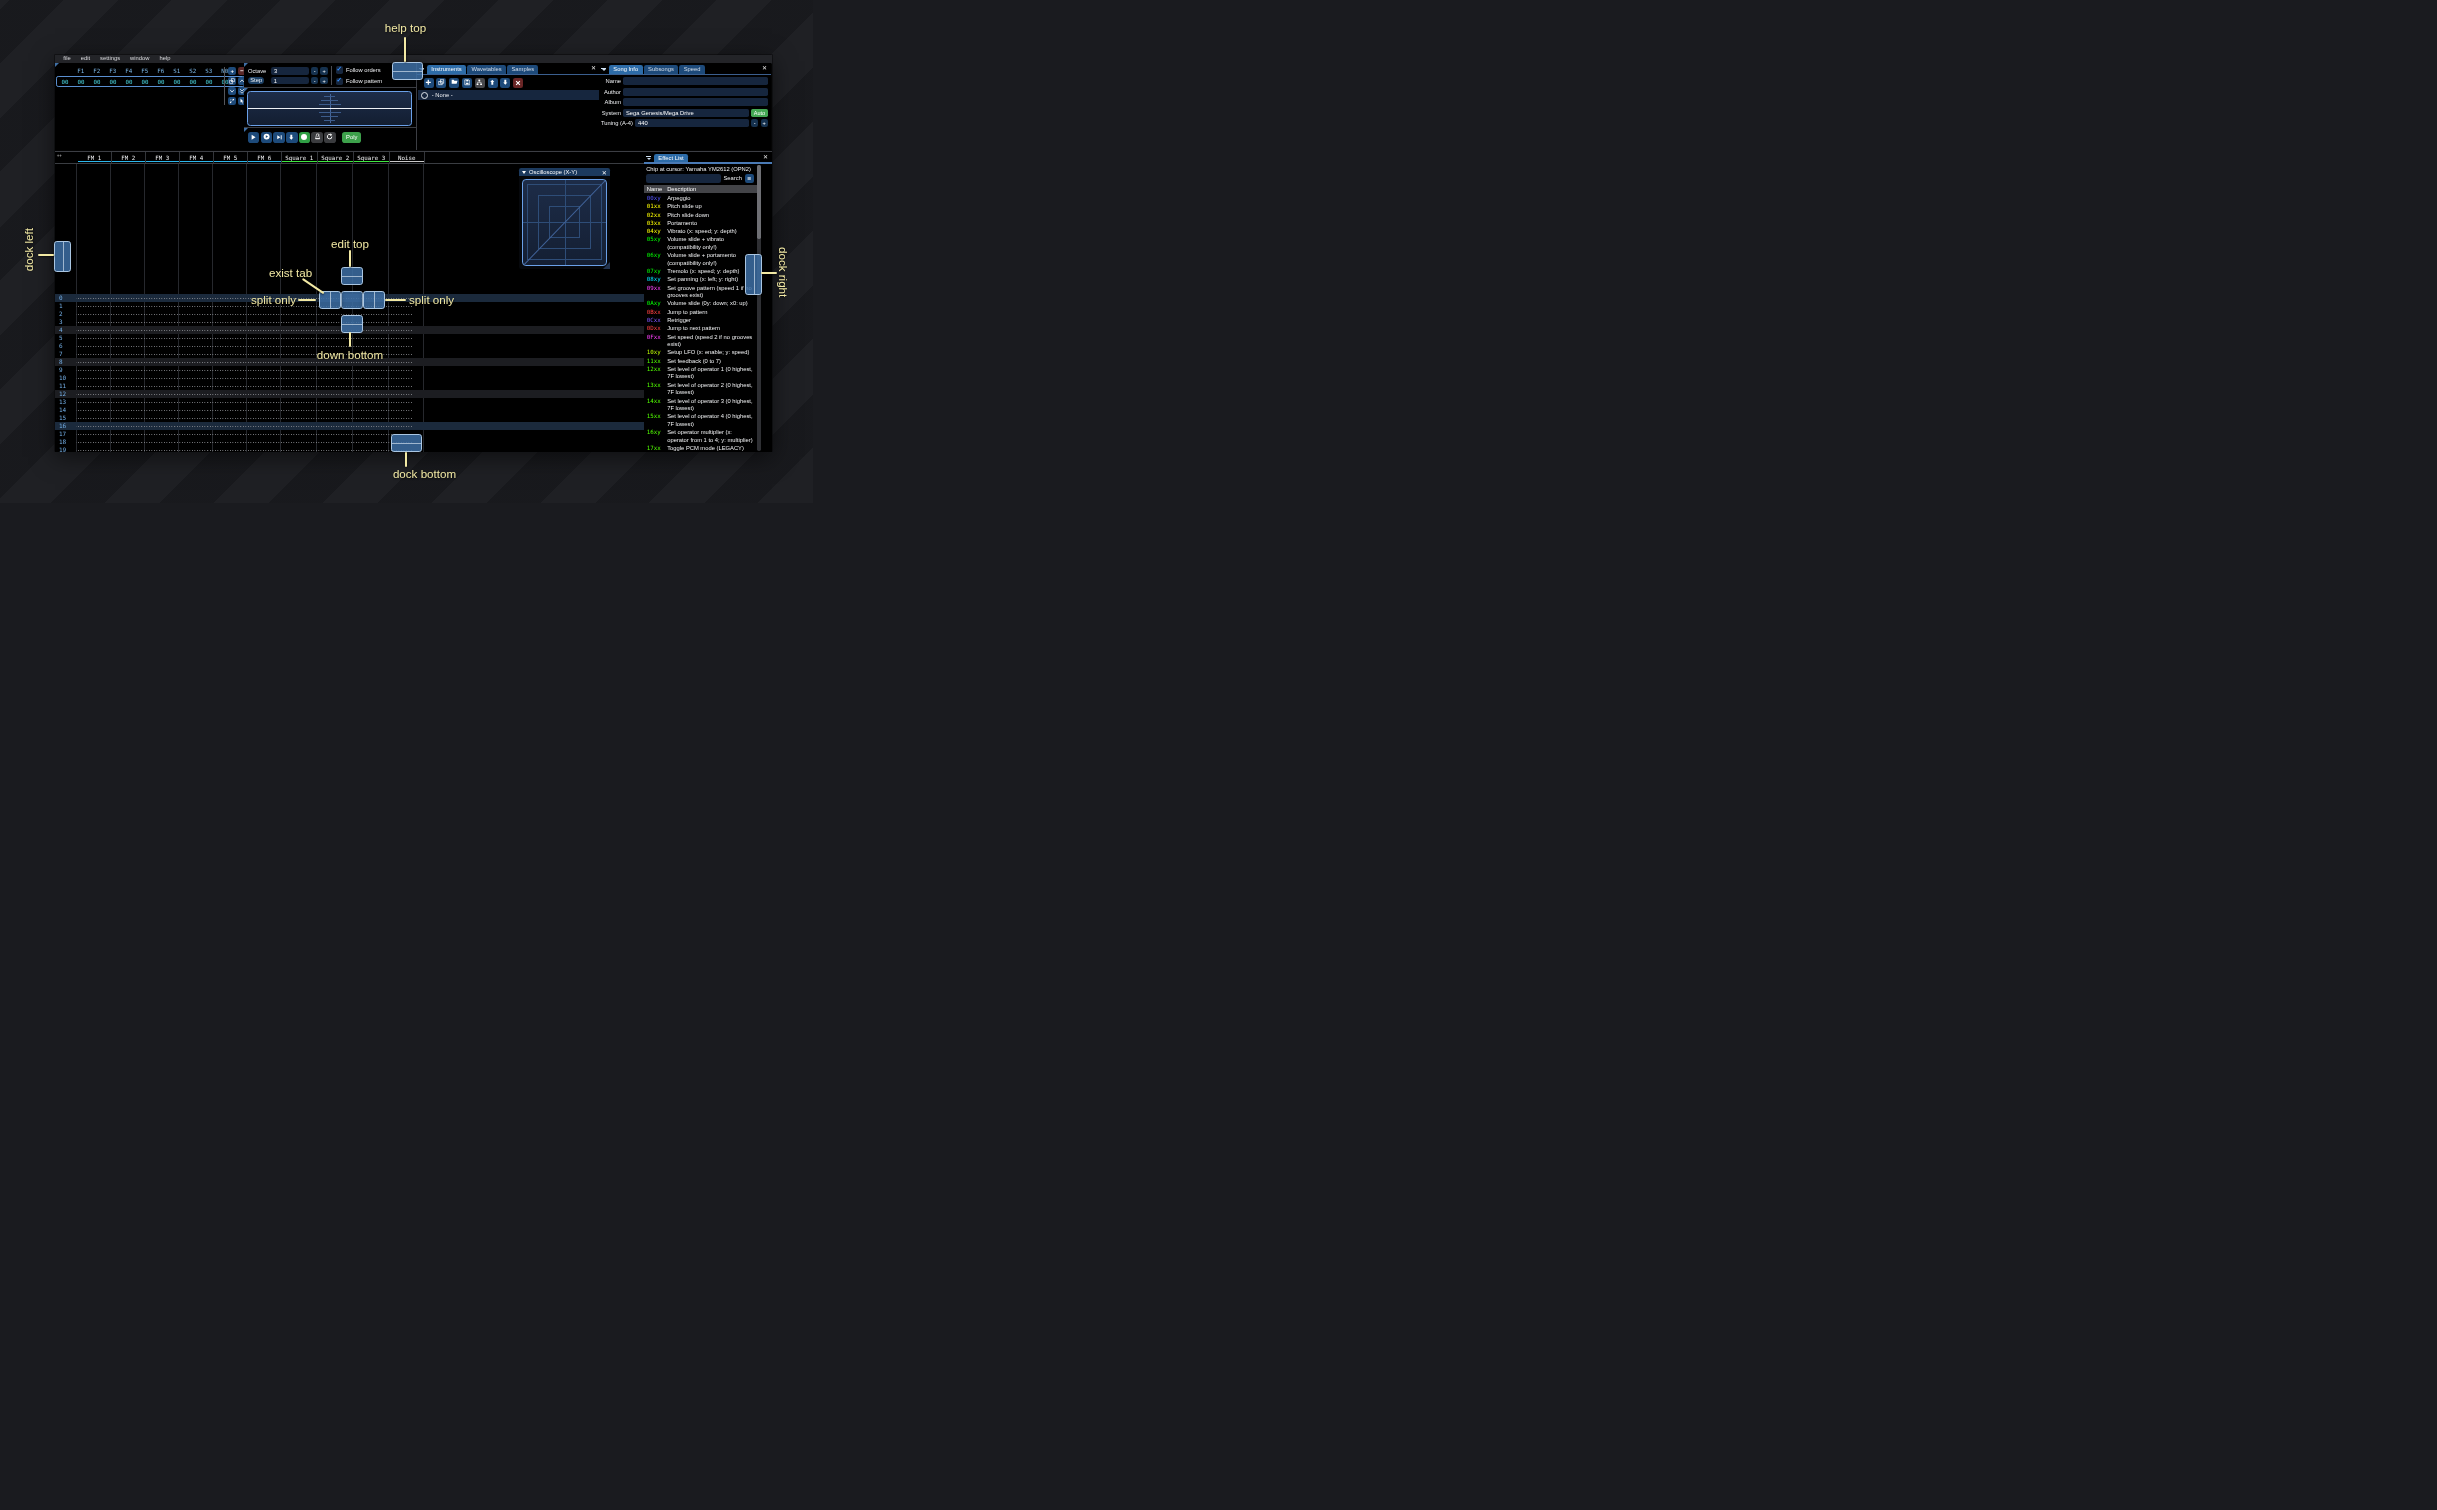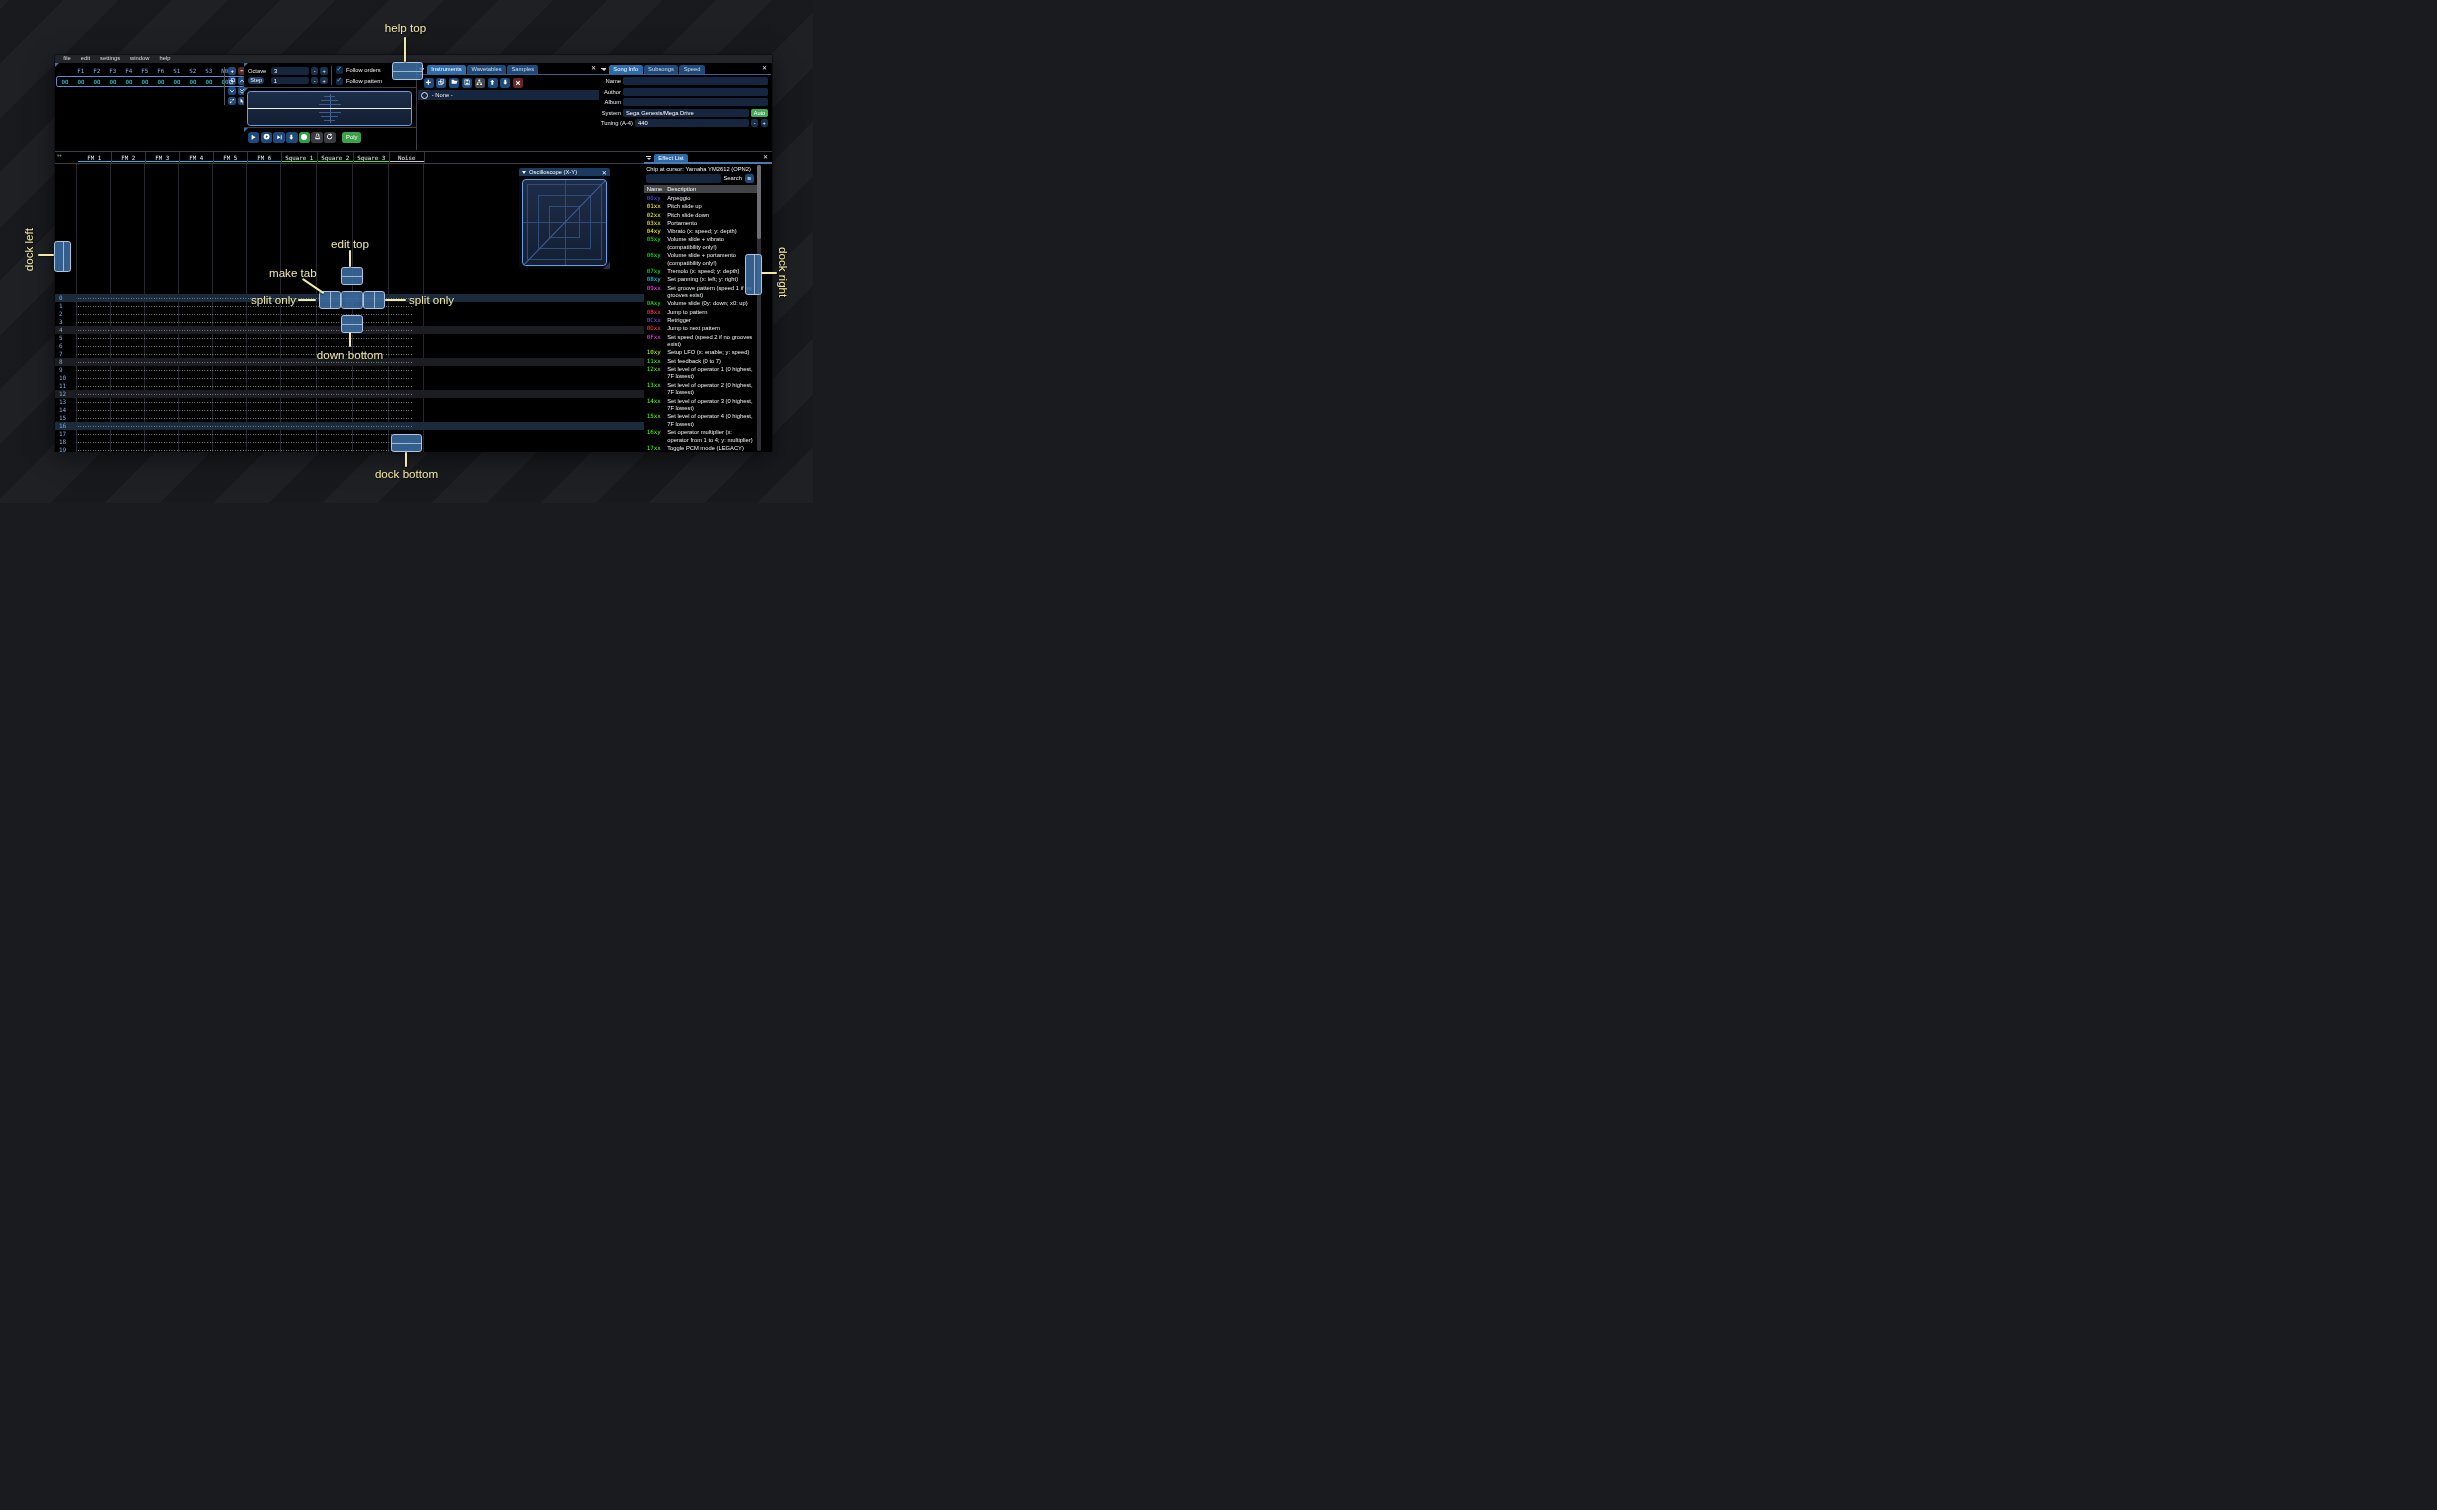--- a/index.html
+++ b/index.html
@@ -178,21 +178,21 @@
   #split-left{left:319px;top:291px;width:20px;height:16px;}
   #split-right{left:363px;top:291px;width:20px;height:16px;}
   #split-bottom{left:341px;top:315px;width:20px;height:15.5px;}
   .docklbl{position:absolute;font-size:11.6px;color:#f2e9a4;z-index:41;
        text-shadow:0.6px 1.1px 1.7px rgba(0,0,0,.65);white-space:nowrap;}
   .vert-up{writing-mode:vertical-rl;transform:rotate(180deg);}
   .vert-dn{writing-mode:vertical-rl;}
   .conn{position:absolute;background:#f2e9a4;border-radius:1.1px;box-shadow:0.6px 1.1px 1.7px rgba(0,0,0,.5);z-index:41;}
   #lbl-dock-top{left:375px;top:21px;width:61px;text-align:center;}
   #con-top{left:404px;top:37px;width:2.2px;height:25px;}
-  #lbl-dock-bottom{left:365px;top:467px;width:83px;text-align:center;}
+  #lbl-dock-bottom{left:383px;top:467px;width:83px;text-align:center;}
   #con-bottom{left:405px;top:452px;width:2.2px;height:15px;}
   #lbl-dock-left{left:22px;top:228px;}
   #con-left{left:38px;top:254px;width:16px;height:2.2px;}
   #lbl-dock-right{left:777px;top:247px;}
   #con-right{left:761px;top:272px;width:16px;height:2.2px;}
   #lbl-split-top{left:328px;top:237px;width:44px;text-align:center;}
   #con-split-top{left:349px;top:250px;width:1.9px;height:16.6px;}
   #lbl-make-tab{left:269px;top:266px;}
   #con-make-tab{left:303px;top:278px;width:26px;height:1.9px;transform:rotate(34deg);transform-origin:0 0;}
   #lbl-split-left{left:251px;top:293px;}
@@ -1073,21 +1073,21 @@
 <span class="docklbl" id="lbl-dock-top">help top</span>
 <i class="conn" id="con-top"></i>
 <span class="docklbl" id="lbl-dock-bottom">dock bottom</span>
 <i class="conn" id="con-bottom"></i>
 <span class="docklbl vert-up" id="lbl-dock-left">dock left</span>
 <i class="conn" id="con-left"></i>
 <span class="docklbl vert-dn" id="lbl-dock-right">dock right</span>
 <i class="conn" id="con-right"></i>
 <span class="docklbl" id="lbl-split-top">edit top</span>
 <i class="conn" id="con-split-top"></i>
-<span class="docklbl" id="lbl-make-tab">make tab</span>
+<span class="docklbl" id="lbl-make-tab">exist tab</span>
 <i class="conn" id="con-make-tab"></i>
 <span class="docklbl" id="lbl-split-left">split only</span>
 <i class="conn" id="con-split-left"></i>
 <span class="docklbl" id="lbl-split-right">split only</span>
 <i class="conn" id="con-split-right"></i>
 <span class="docklbl" id="lbl-split-bottom">down bottom</span>
 <i class="conn" id="con-split-bottom"></i>
 
 
 </body></html>

